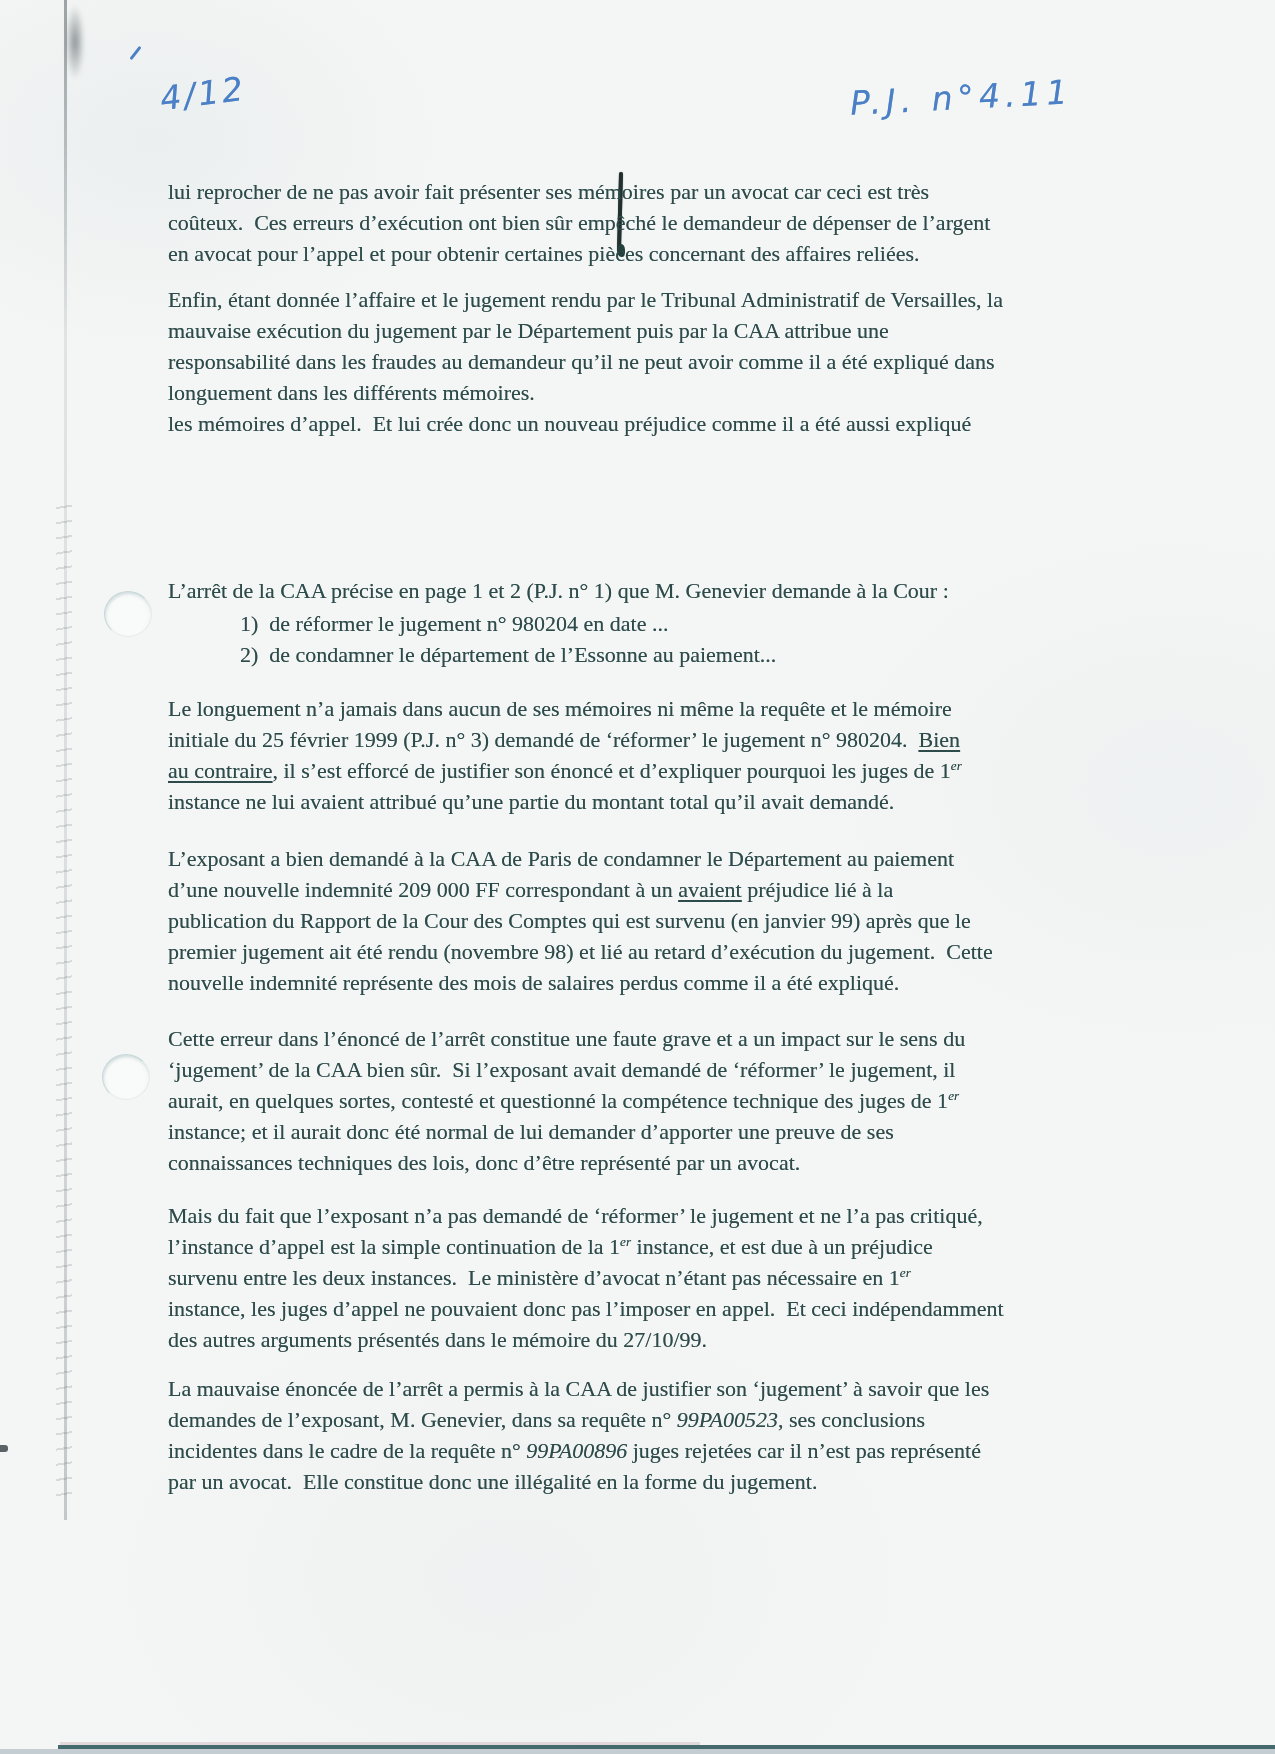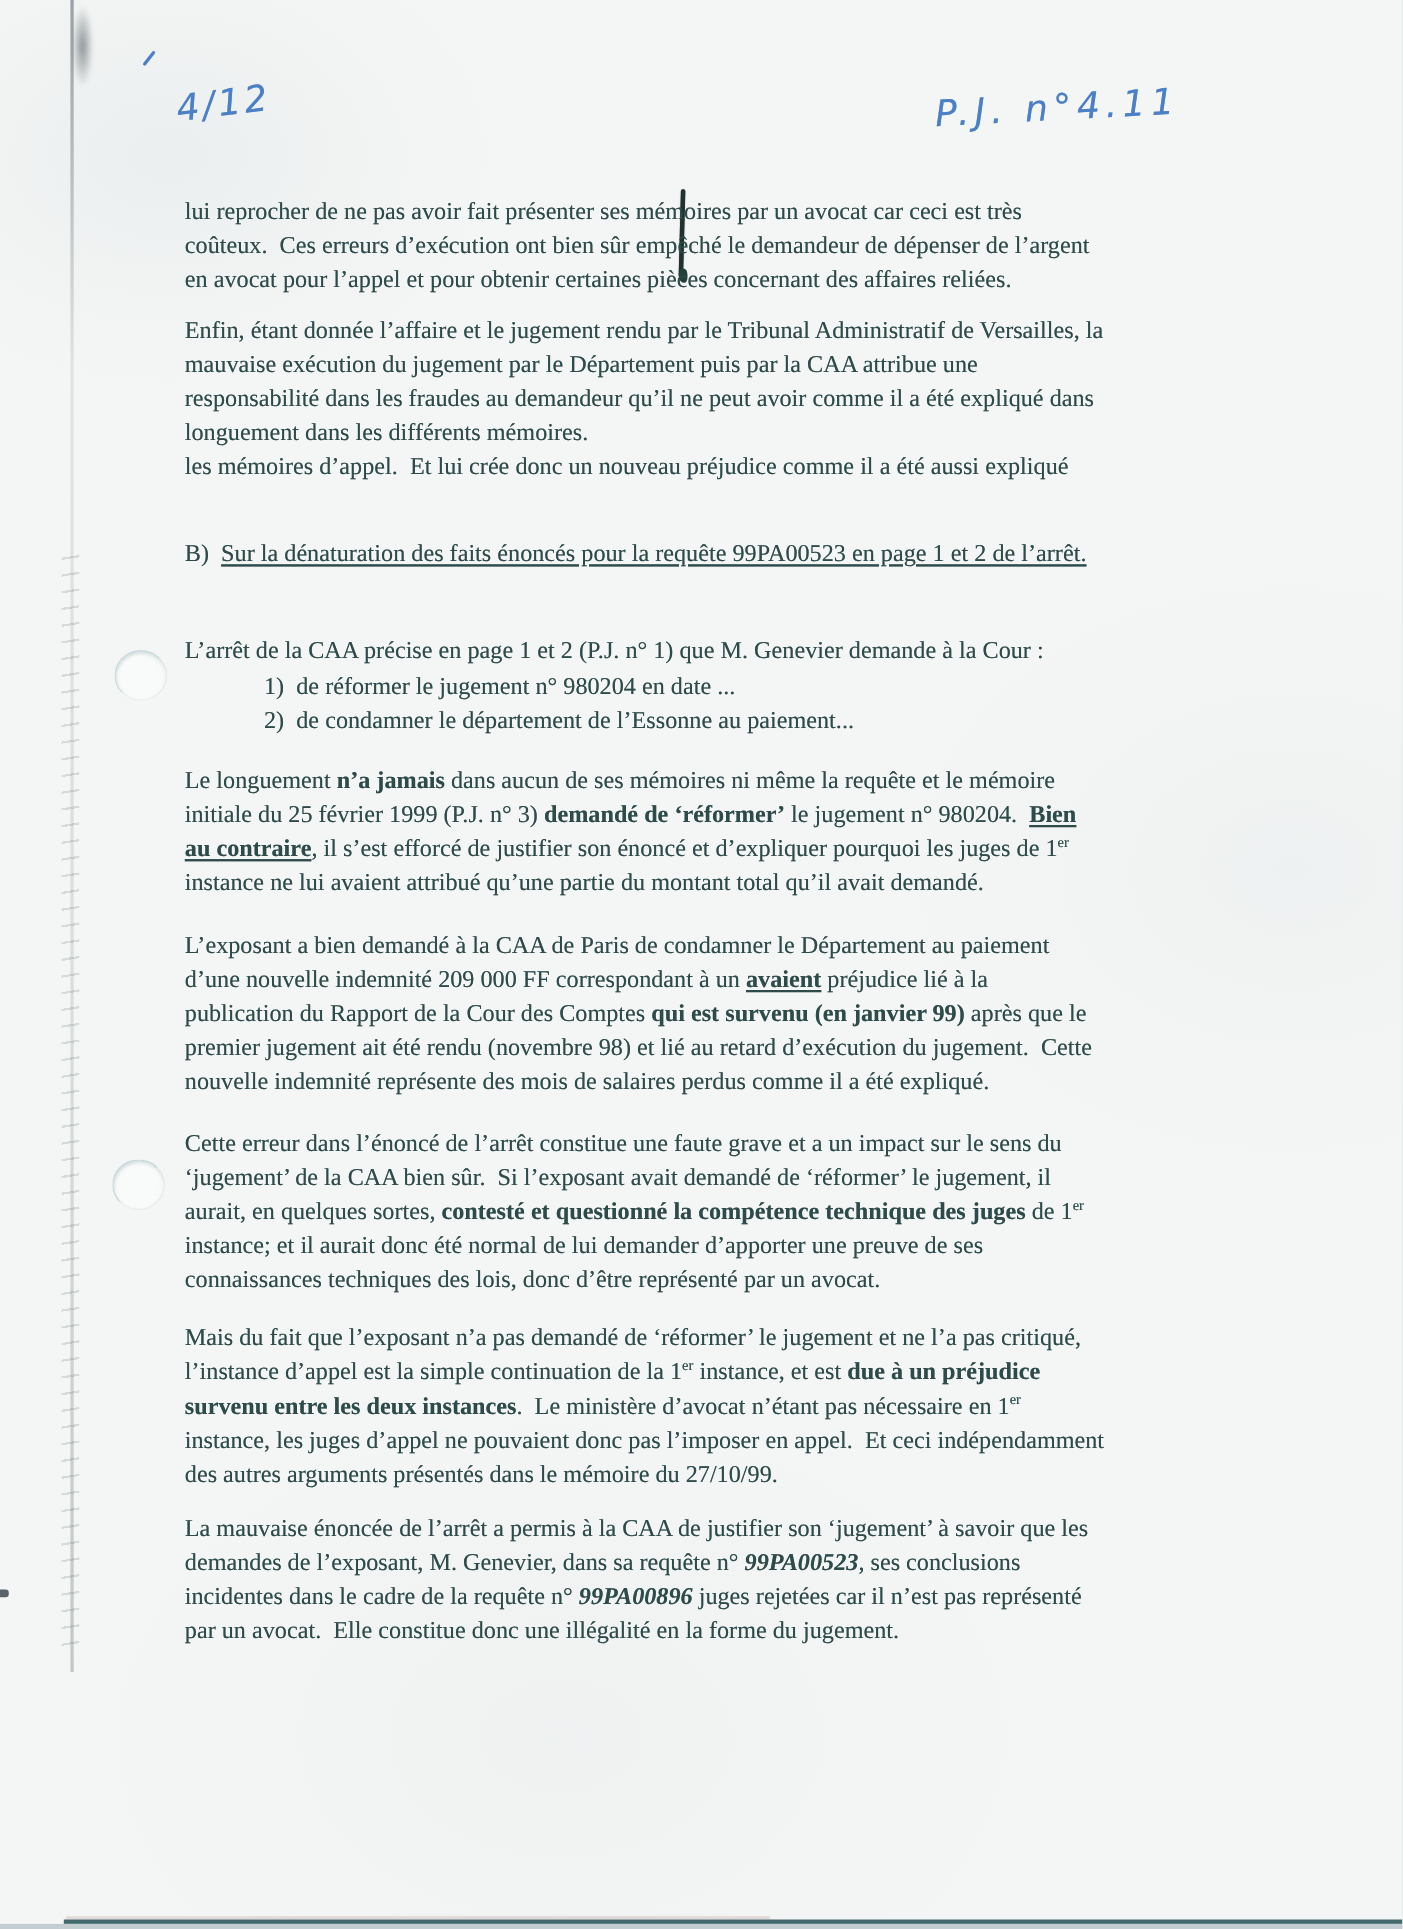--- a/index.html
+++ b/index.html
@@ -16,24 +16,24 @@
       radial-gradient(420px 300px at 12% 8%, rgba(200,210,214,.20), transparent 70%),
       radial-gradient(500px 380px at 92% 45%, rgba(205,214,218,.15), transparent 70%),
       radial-gradient(600px 420px at 40% 90%, rgba(208,216,219,.15), transparent 70%);
   }
   .para {
     position:absolute; left:168px; width:880px;
     font-size:22px; line-height:31px;
     text-shadow:0 0 .5px rgba(45,75,74,.55);
   }
   .line { white-space:nowrap; }
-  .b { font-weight:bold; }
+  .b { font-weight:normal; }
   .u { text-decoration:underline; text-decoration-thickness:1.6px; text-underline-offset:3px; }
   .i { font-style:italic; }
-  sup { font-size:.6em; line-height:0; }
+  sup { font-size:.6em; line-height:0;font-style:italic; }
 
   
   .hand {
     position:absolute; font-family:"DejaVu Sans", sans-serif; font-style:italic;
     color:#4b80c6; text-shadow:0 0 .6px rgba(75,128,198,.6);
   }
   .page-num { left:160px; top:74px; font-size:33px; letter-spacing:3px; transform:rotate(-7deg); }
   .pj-ref   { left:850px; top:78px; font-size:33px; letter-spacing:5px; transform:rotate(-3deg); }
 
   
@@ -126,23 +126,20 @@
     </div>
 
   <div class="para" id="p-enfin">
       <div class="line"><span>Enfin, étant donnée l’affaire et le jugement rendu par le Tribunal Administratif de Versailles, la</span></div>
       <div class="line"><span>mauvaise exécution du jugement par le Département puis par la CAA attribue une</span></div>
       <div class="line"><span>responsabilité dans les fraudes au demandeur qu’il ne peut avoir comme il a été expliqué dans</span></div>
       <div class="line"><span>longuement dans les différents mémoires.</span></div>
       <div class="line"><span>les mémoires d’appel.&nbsp; Et lui crée donc un nouveau préjudice comme il a été aussi expliqué</span></div>
     </div>
 
-  <div class="para" id="p-heading-b">
-      <div class="line"><span>B)&nbsp; </span><span class="u">Sur la dénaturation des faits énoncés pour la requête 99PA00523 en page 1 et 2 de l’arrêt.</span></div>
-    </div>
 
   <div class="para" id="p-arret">
       <div class="line"><span>L’arrêt de la CAA précise en page 1 et 2 (P.J. n° 1) que M. Genevier demande à la Cour :</span></div>
     </div>
 
   <div class="para" id="p-demands">
       <div class="line"><span>1)&nbsp; de réformer le jugement n° 980204 en date ...</span></div>
       <div class="line"><span>2)&nbsp; de condamner le département de l’Essonne au paiement...</span></div>
     </div>
 

